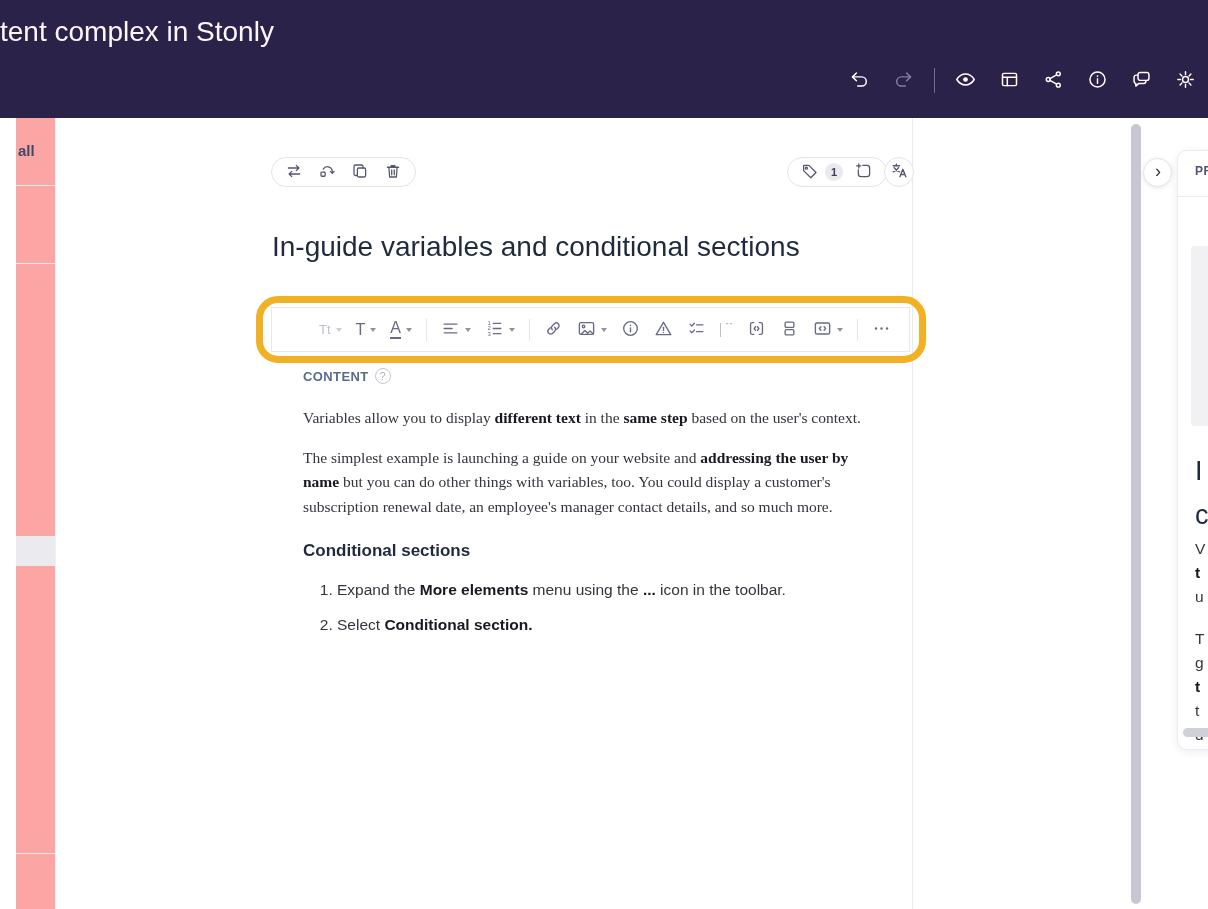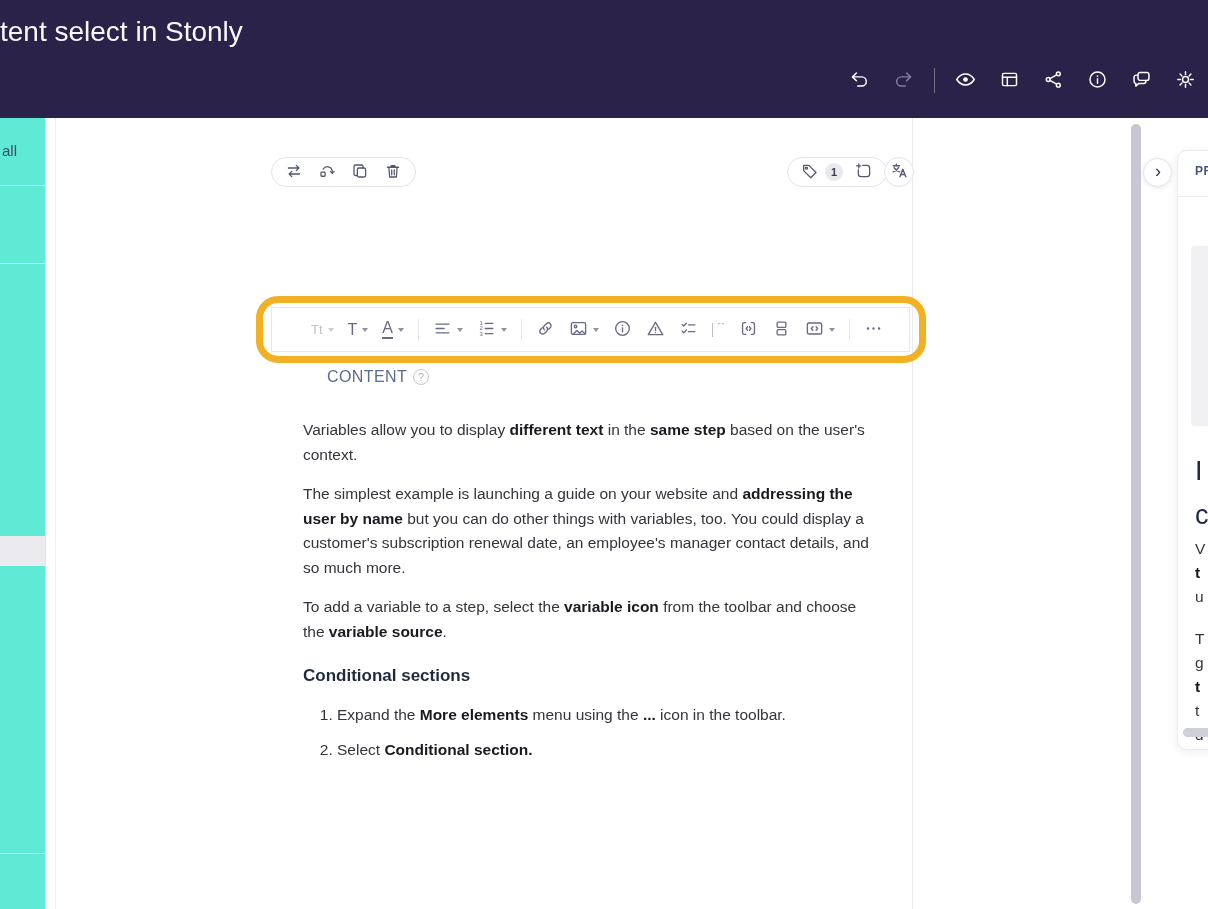--- a/index.html
+++ b/index.html
@@ -11,21 +11,21 @@
   .top-header{position:absolute;left:0;top:0;width:1208px;height:118px;background:#2a2249;}
   .header-title{position:absolute;left:0;top:16px;font-size:28px;color:#f9f9fd;white-space:nowrap;}
   .header-actions{position:absolute;right:9px;top:67px;display:flex;align-items:center;}
   .h-btn{width:27px;height:27px;margin-left:17px;color:#fff;display:flex;align-items:center;justify-content:center;background:none;border:none;padding:0;cursor:pointer;}
   .h-btn svg{width:21px;height:21px;}
   .h-btn.dim{color:#837e9e;}
   .h-divider{width:1px;height:25px;background:rgba(255,255,255,.35);margin-left:17px;}
   svg{fill:none;stroke:currentColor;stroke-width:1.7;stroke-linecap:round;stroke-linejoin:round;}
   svg .fill{fill:currentColor;stroke:none;}
   
-  .left-sidebar{position:absolute;left:0;top:118px;width:45px;height:791px;background:#5eead4;border-right:1px solid #e4e4e9;}
+  .left-sidebar{position:absolute;left:16px;top:118px;width:45px;height:791px;background:#fca5a5;border-right:1px solid #e4e4e9;font-weight:bold;}
   .sb-label{position:absolute;left:2px;top:24px;font-size:15px;color:#41496a;}
   .sb-divider{position:absolute;left:0;width:100%;height:1px;background:#e9e9ed;}
   .sb-selected{position:absolute;left:0;top:418px;width:100%;height:30px;background:#ebebef;}
   
   .step-card{position:absolute;left:55px;top:118px;width:856px;height:791px;background:#fff;
     border-left:1px solid #f1f1f5;border-right:1px solid #eaeaef;}
   .pill{position:absolute;display:flex;align-items:center;height:30px;border:1px solid #e3e3e9;
     border-radius:16px;background:#fff;padding:0 13px;gap:15px;color:#565672;box-sizing:border-box;}
   .pill-left{left:215px;top:39px;}
   .pill-right{left:731px;top:39px;gap:12px;}
@@ -35,39 +35,39 @@
     font-weight:bold;display:flex;align-items:center;justify-content:center;}
   .translate-btn{position:absolute;left:828px;top:39px;width:30px;height:30px;border-radius:50%;
     border:1px solid #e3e3e9;background:#fff;display:flex;align-items:center;justify-content:center;color:#565672;cursor:pointer;}
   .translate-btn svg{width:19px;height:19px;}
   .article-title{position:absolute;left:216px;top:88px;width:532px;font-size:28px;line-height:43px;
     color:#1f2b3d;font-weight:400;}
   
   .ring{position:absolute;left:200px;top:178px;width:670px;height:67px;border:7px solid #f2b024;
     border-radius:22px;pointer-events:none;box-sizing:border-box;z-index:3;}
   .fmt-toolbar{position:absolute;left:215px;top:189px;width:639px;height:45px;border:1px solid #e8e8ec;
-    background:#fff;display:flex;align-items:center;padding-left:32px;box-sizing:border-box;z-index:2;}
+    background:#fff;display:flex;align-items:center;padding-left:40px;box-sizing:border-box;z-index:2;}
   .fmt-btn{display:flex;align-items:center;gap:3px;color:#6a6a85;padding:0 7px;height:100%;background:none;border:none;cursor:pointer;}
   .fmt-btn svg{width:19px;height:19px;}
   .fmt-btn .glyph{font-size:16px;font-weight:500;}
   .fmt-btn .glyph.small{font-size:13px;}
   .fmt-btn.gray{color:#c0c0cb;}
   .caret{width:0;height:0;border-left:3.5px solid transparent;border-right:3.5px solid transparent;
     border-top:4px solid #9191a5;margin-left:2px;}
   .gray .caret{border-top-color:#cdcdd7;}
   .underA{border-bottom:2.5px solid currentColor;line-height:1.05;font-size:16px;font-weight:500;}
   .quoteglyph{font-size:24px;line-height:10px;height:14px;overflow:hidden;border-left:1.7px solid currentColor;padding-left:4px;}
   .fmt-div{width:1px;height:22px;background:#e5e5ea;margin:0 7px;}
   
   .content-label{position:absolute;left:247px;top:250px;display:flex;align-items:center;gap:6px;}
-  .content-label .lbl{font-size:16px;font-weight:normal;color:#5a6c8d;letter-spacing:.4px;margin-left:24px;}
+  .content-label .lbl{font-size:13px;font-weight:bold;color:#5a6c8d;letter-spacing:.4px;}
   .q-icon{width:16px;height:16px;border:1.5px solid #c6c6d0;border-radius:50%;color:#b4b4c0;
     font-size:11px;display:flex;align-items:center;justify-content:center;box-sizing:border-box;}
   .article-body{position:absolute;left:247px;top:288px;width:577px;font-size:15.5px;line-height:24.5px;color:#34343c;}
-  .article-body p{margin:12px 0 15px;}
+  .article-body p{margin:0 0 15px;font-family:Liberation Serif, serif;}
   .article-body strong{color:#191920;}
   .article-body h3{margin:20px 0 12px;font-size:17px;color:#1f2b3d;}
   .article-body ol{margin:14px 0 0;padding-left:34px;}
   .article-body li{margin-bottom:11px;}
   
   .v-scroll{position:absolute;left:1131px;top:124px;width:10px;height:780px;border-radius:6px;background:#c7c7d3;}
   .panel-toggle{position:absolute;left:1143px;top:158px;width:29px;height:29px;border-radius:50%;background:#fff;
     border:1px solid #e4e4e9;box-shadow:0 1px 4px rgba(40,40,70,.1);display:flex;align-items:center;
     justify-content:center;color:#33334f;font-size:18px;line-height:1;z-index:6;cursor:pointer;padding:0 0 3px 1px;}
   .preview-panel{position:absolute;left:1177px;top:150px;width:46px;height:598px;background:#fff;
@@ -79,21 +79,21 @@
   .pv-h1{font-size:27px;line-height:44px;color:#202c3e;}
   .pv-p{font-size:15.5px;line-height:24px;color:#35353d;}
   .pv-p-bold{font-size:15.5px;line-height:24px;color:#17171e;font-weight:bold;}
   .pv-gap{margin-top:18px;}
   .pv-hscroll{position:absolute;left:5px;top:577px;width:48px;height:9px;border-radius:5px;background:#cfd0d9;}
 </style>
 </head>
 <body>
 
 <header class="top-header">
-  <div class="header-title">tent select in Stonly</div>
+  <div class="header-title">tent complex in Stonly</div>
   <div class="header-actions">
     <button class="h-btn">
       <span><svg viewBox="0 0 24 24" width="21" height="21">
             <path d="M8.5 4.5L4 9l4.5 4.5"></path>
             <path d="M4 9h10.5a5.25 5.25 0 0 1 0 10.5H10"></path>
           </svg></span>
     </button>
     <button class="h-btn dim">
       <span><svg viewBox="0 0 24 24" width="21" height="21">
             <path d="M15.5 4.5L20 9l-4.5 4.5"></path>
@@ -195,20 +195,21 @@
     </button>
   </div>
 
   <button class="translate-btn">
     <span><svg viewBox="0 0 24 24" width="19" height="19">
           <path d="M4 6h8M8 4v2M5.2 8.3c1.6 2.8 3.8 4.3 6.8 5.3M10.8 8.3C9.2 11.1 7 12.6 4 13.6"></path>
           <path d="M12.5 20l3.7-9.5L20 20M14 17h4.4"></path>
         </svg></span>
   </button>
 
+  <h1 class="article-title">In-guide variables and conditional sections</h1>
 
   <div class="ring"></div>
   <div class="fmt-toolbar">
     <button class="fmt-btn gray">
       <span class="glyph small">Tt</span>
         <span class="caret"></span>
     </button>
     <button class="fmt-btn">
       <span class="glyph">T</span>
         <span class="caret"></span>
@@ -300,21 +301,20 @@
   </div>
 
   <div class="content-label">
     <span class="lbl">CONTENT</span>
     <span class="q-icon">?</span>
   </div>
 
   <div class="article-body" id="article-body">
       <p><span>Variables allow you to display </span><strong>different text</strong><span> in the </span><strong>same step</strong><span> based on the user's context.</span></p>
       <p><span>The simplest example is launching a guide on your website and </span><strong>addressing the user by name</strong><span> but you can do other things with variables, too. You could display a customer's subscription renewal date, an employee's manager contact details, and so much more.</span></p>
-      <p><span>To add a variable to a step, select the </span><strong>variable icon</strong><span> from the toolbar and choose the </span><strong>variable source</strong><span>.</span></p>
       <h3>Conditional sections</h3>
       <ol>
         <li><span>Expand the </span><strong>More elements</strong><span> menu using the </span><strong>...</strong><span> icon in the toolbar.</span></li>
         <li><span>Select </span><strong>Conditional section.</strong></li>
       </ol>
     </div>
 </section>
 
 <div class="v-scroll"></div>
 

